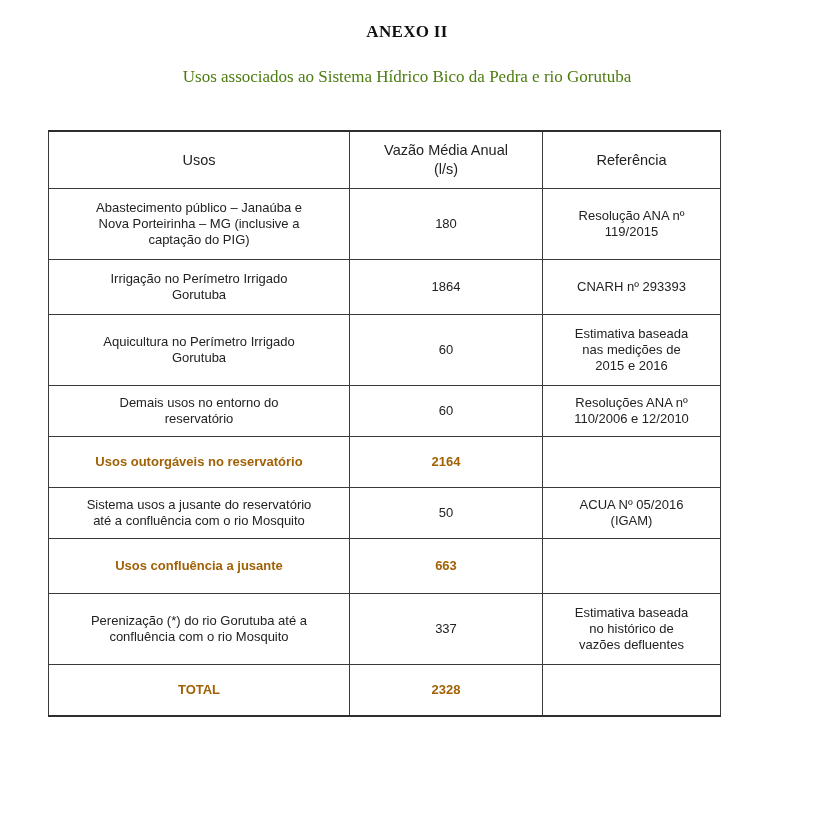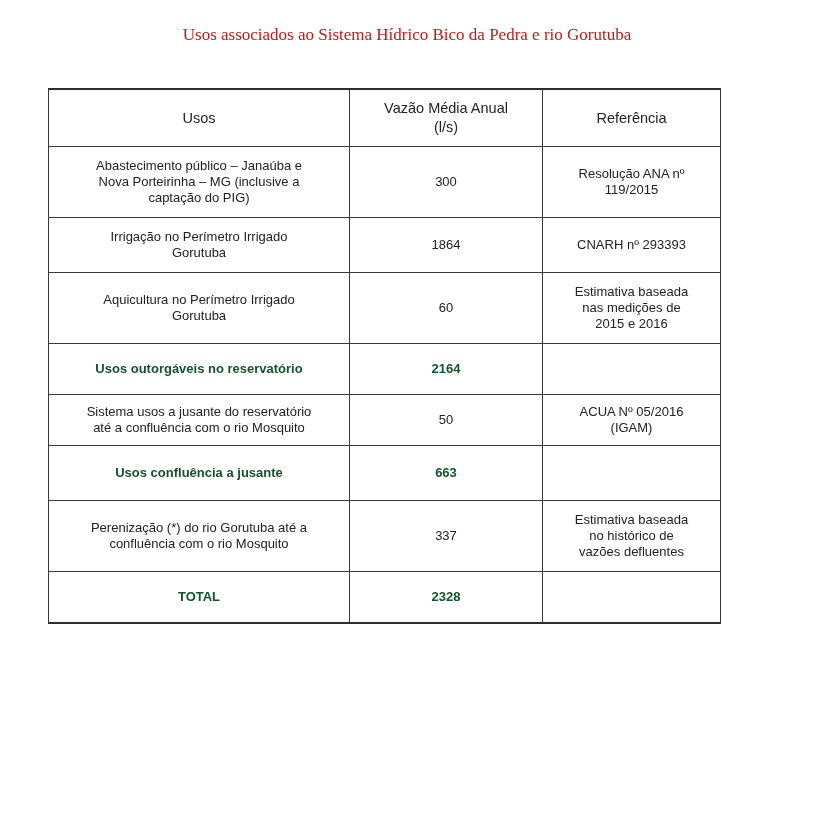--- a/index.html
+++ b/index.html
@@ -26,21 +26,21 @@
     font-weight: bold;
     letter-spacing: 0.3px;
     color: #111111;
   }
   .doc-subtitle {
     margin: 25px 0 0 0;
     text-align: center;
     font-family: "Liberation Serif", serif;
     font-size: 17px;
     font-weight: normal;
-    color: #b91c1c;
+    color: #4d7c0f;
   }
   table.uses-table {
     border-collapse: collapse;
     table-layout: fixed;
     margin: 43px 0 0 48px;
     width: 672px;
     font-family: "Liberation Sans", sans-serif;
     color: #222222;
     border-top: 2px solid #2e2e2e;
     border-bottom: 2px solid #2e2e2e;
@@ -60,27 +60,28 @@
     font-weight: normal;
   }
   table.uses-table th {
     font-size: 14.5px;
     line-height: 19px;
     height: 52px;
   }
   tr.h-66 td { height: 66px; }
   tr.h-50 td { height: 50px; }
   tr.h-46 td { height: 46px; }
-  tr.bold td { font-weight: bold; color: #14532d; }
+  tr.bold td { font-weight: bold; color: #a16207; }
 </style>
 </head>
 <body>
 
 <div class="page">
 
+  <h1 class="doc-title">ANEXO II</h1>
 
   <p class="doc-subtitle">Usos associados ao Sistema Hídrico Bico da Pedra e rio Gorutuba</p>
 
   <table class="uses-table">
     <colgroup>
       <col class="c-uso">
       <col class="c-vazao">
       <col class="c-ref">
     </colgroup>
     <thead>
@@ -89,37 +90,44 @@
         <th>Vazão Média Anual
 (l/s)</th>
         <th>Referência</th>
       </tr>
     </thead>
     <tbody>
       <tr class="h-66">
         <td>Abastecimento público – Janaúba e
 Nova Porteirinha – MG (inclusive a
 captação do PIG)</td>
-        <td>300</td>
+        <td>180</td>
         <td>Resolução ANA nº
 119/2015</td>
       </tr>
       <tr class="h-50">
         <td>Irrigação no Perímetro Irrigado
 Gorutuba</td>
         <td>1864</td>
         <td>CNARH nº 293393</td>
       </tr>
       <tr class="h-66">
         <td>Aquicultura no Perímetro Irrigado
 Gorutuba</td>
         <td>60</td>
         <td>Estimativa baseada
 nas medições de
 2015 e 2016</td>
+      </tr>
+      <tr class="h-46">
+        <td>Demais usos no entorno do
+reservatório</td>
+        <td>60</td>
+        <td>Resoluções ANA nº
+110/2006 e 12/2010</td>
       </tr>
       <tr class="h-46 bold">
         <td>Usos outorgáveis no reservatório</td>
         <td>2164</td>
         <td></td>
       </tr>
       <tr class="h-46">
         <td>Sistema usos a jusante do reservatório
 até a confluência com o rio Mosquito</td>
         <td>50</td>

